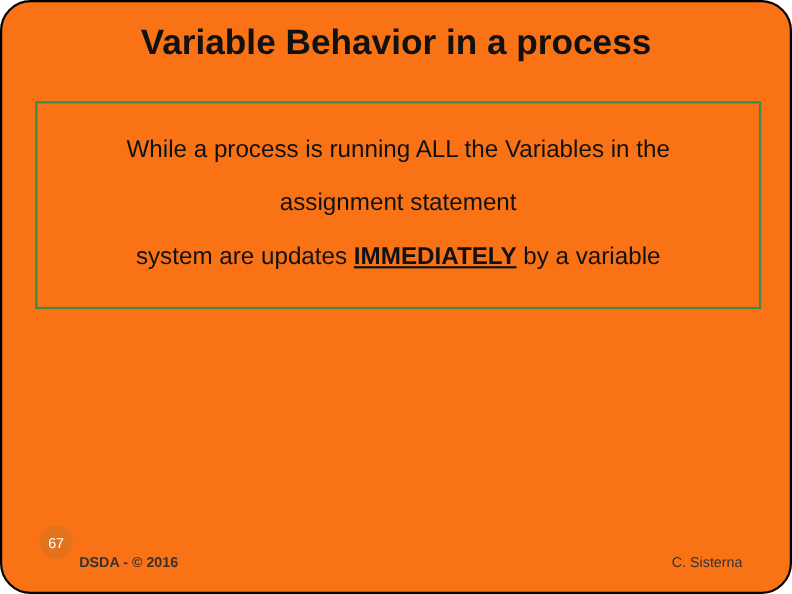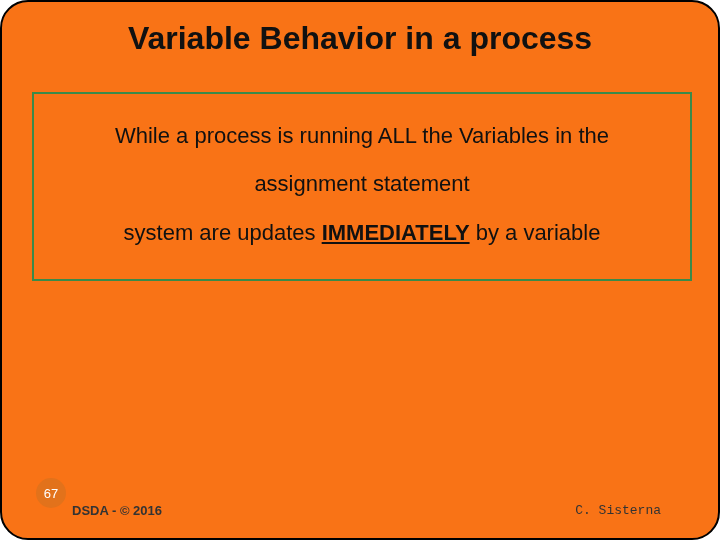--- a/index.html
+++ b/index.html
@@ -57,25 +57,24 @@
   .footer-left {
     position: absolute;
     left: 70px;
     bottom: 20px;
     font-size: 13px;
     color: #333;
     font-weight: bold;
   }
   .footer-right {
     position: absolute;
-    right: 57px;
+    right: 43px;
     bottom: 20px;
     font-size: 13px;
     color: #333;
-    font-family: Liberation Mono, monospace;
   }
 </style>
 </head>
 <body>
 
 <div class="slide">
 
   <div class="title">Variable Behavior in a process</div>
 
   <div class="content-box">

